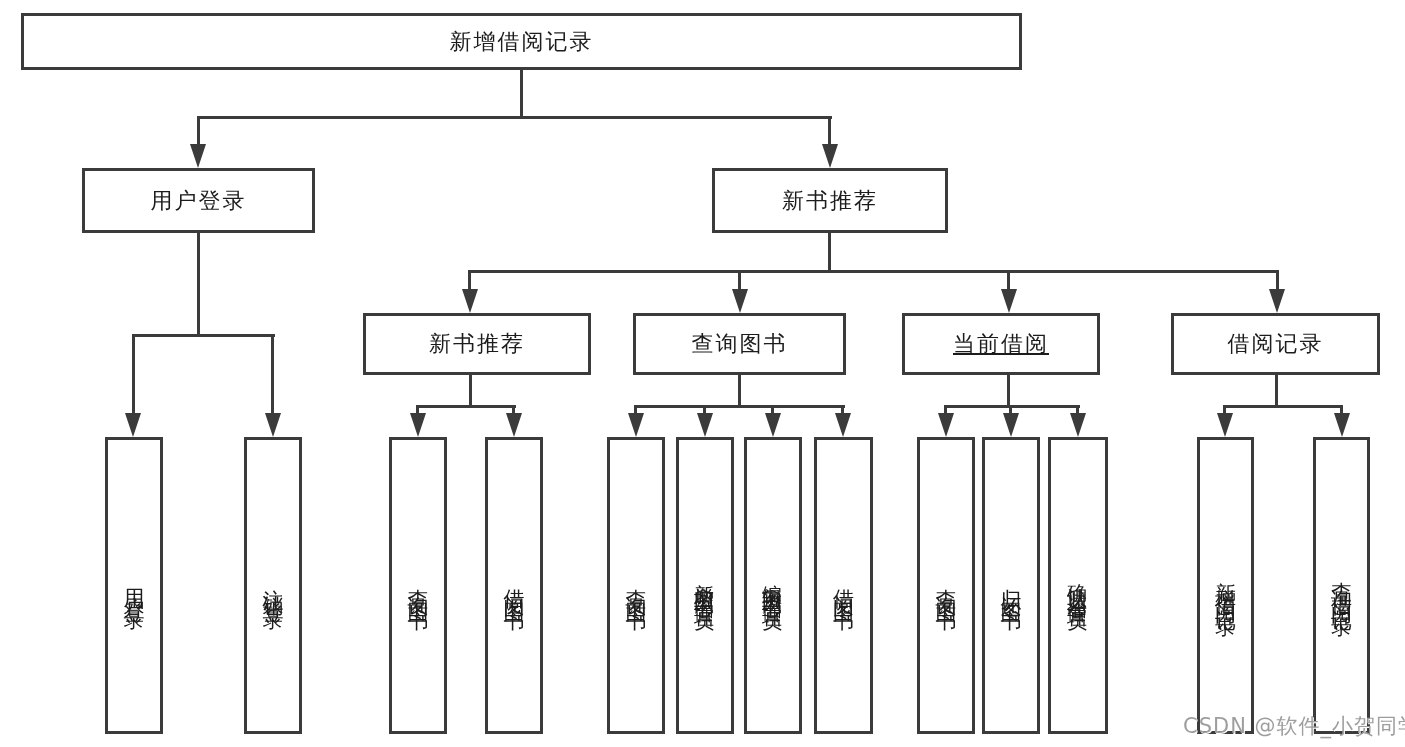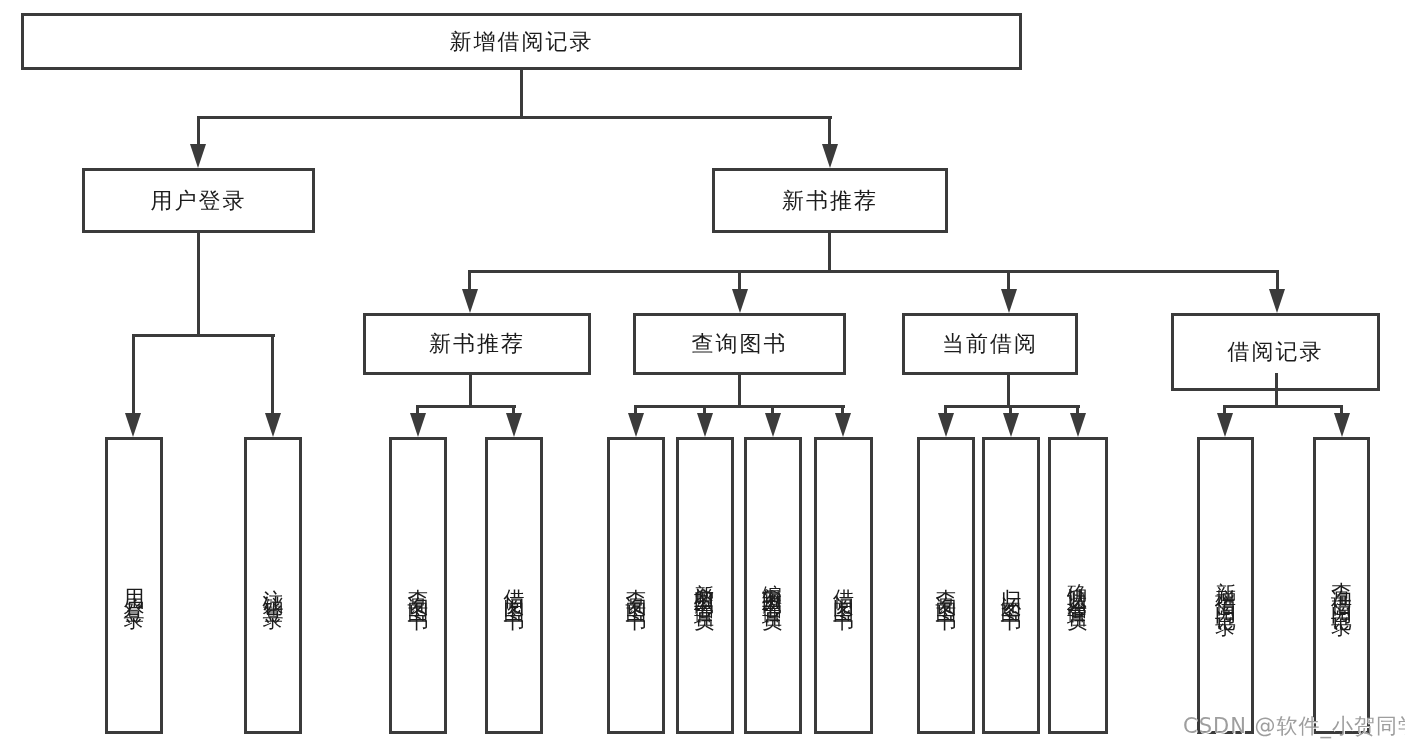--- a/index.html
+++ b/index.html
@@ -59,22 +59,22 @@
   <div class="arrow" style="left:462px;top:289px;"></div>
   <div class="vline" style="left:738px;top:270px;height:24px;"></div>
   <div class="arrow" style="left:732px;top:289px;"></div>
   <div class="vline" style="left:1007px;top:270px;height:24px;"></div>
   <div class="arrow" style="left:1001px;top:289px;"></div>
   <div class="vline" style="left:1276px;top:270px;height:24px;"></div>
   <div class="arrow" style="left:1269px;top:289px;"></div>
 
   <div class="node" style="left:363px;top:313px;width:228px;height:62px;">新书推荐</div>
   <div class="node" style="left:633px;top:313px;width:213px;height:62px;">查询图书</div>
-  <div class="node" style="left:902px;top:313px;width:176px;height:62px;">当前借阅</div>
-  <div class="node" style="left:1171px;top:313px;width:209px;height:78px;">借阅记录</div>
+  <div class="node" style="left:902px;top:313px;width:198px;height:62px;text-decoration:underline;">当前借阅</div>
+  <div class="node" style="left:1171px;top:313px;width:209px;height:62px;">借阅记录</div>
 
   <div class="vline" style="left:469px;top:373px;height:35px;"></div>
   <div class="hline" style="left:416px;top:405px;width:100px;"></div>
   <div class="vline" style="left:416px;top:405px;height:12px;"></div>
   <div class="arrow" style="left:410px;top:413px;"></div>
   <div class="vline" style="left:512px;top:405px;height:12px;"></div>
   <div class="arrow" style="left:506px;top:413px;"></div>
 
   <div class="vline" style="left:738px;top:373px;height:35px;"></div>
   <div class="hline" style="left:634px;top:405px;width:211px;"></div>

